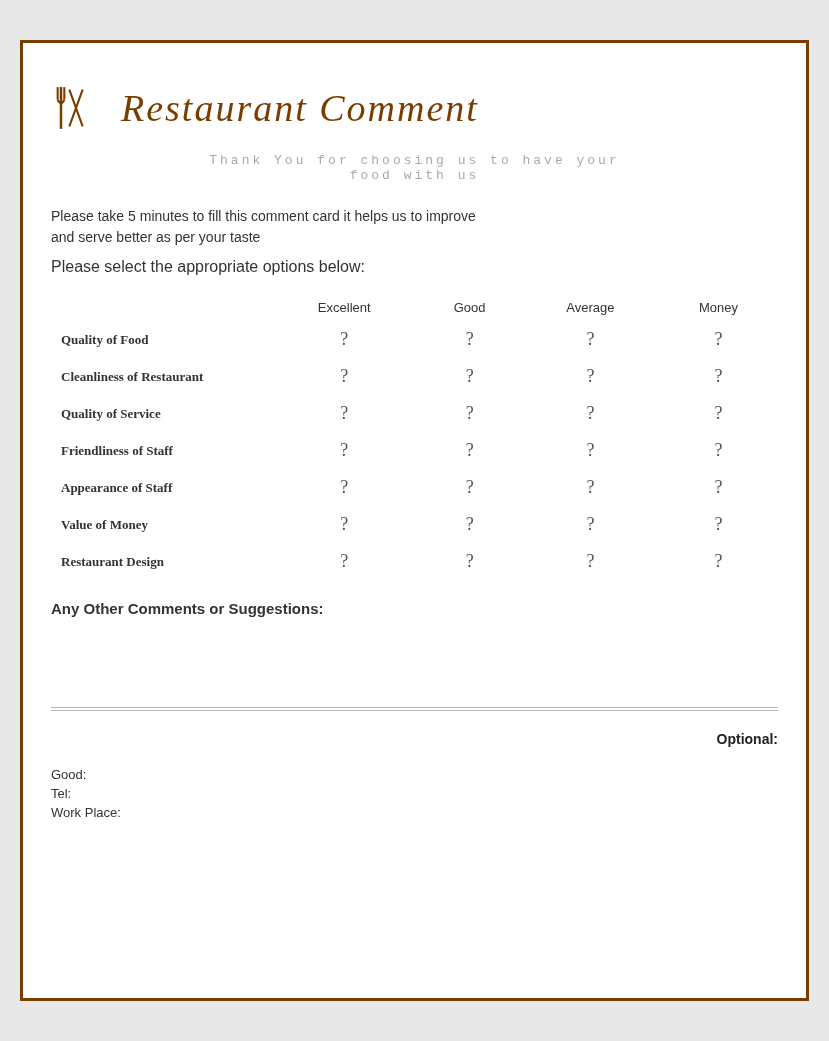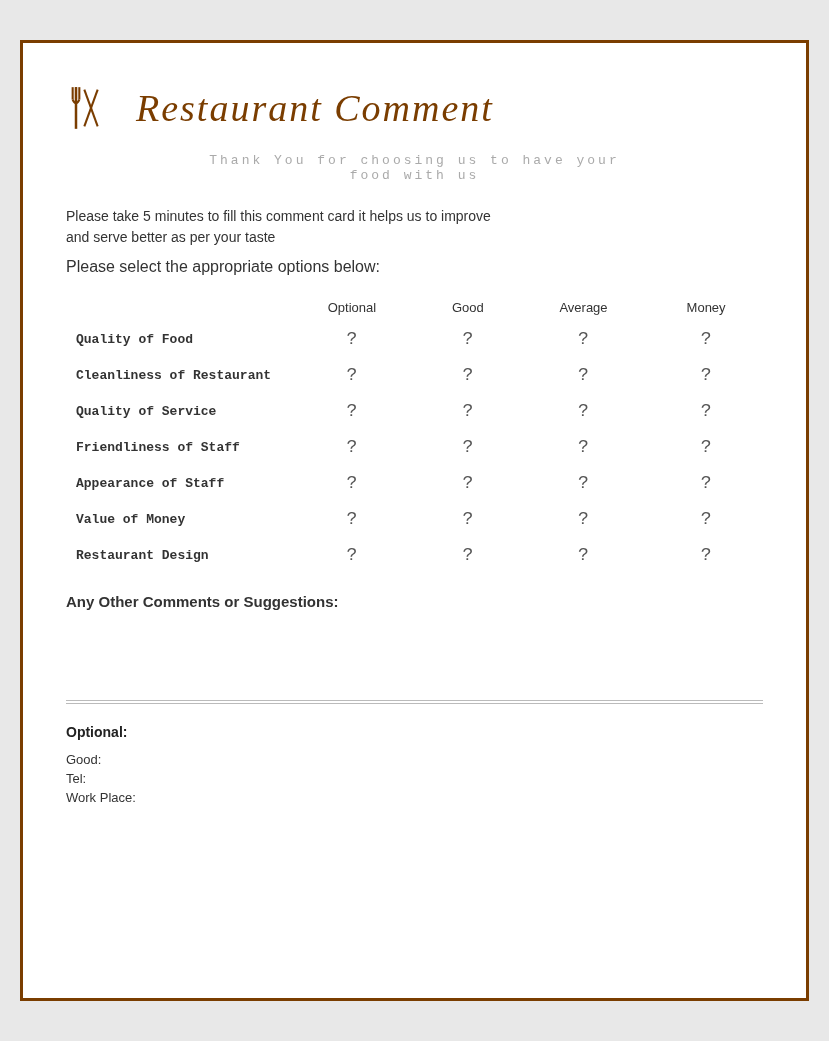--- a/index.html
+++ b/index.html
@@ -10,21 +10,21 @@
       align-items: flex-start;
       min-height: 1041px;
       padding: 40px 20px;
       font-family: 'Times New Roman', Times, serif;
     }
     .page {
       width: 813px;
       min-height: 961px;
       background: #fff;
       border: 3px solid #7a3d00;
-      padding: 40px 43px;
+      padding: 40px 28px;
       position: relative;
     }
     .header {
       display: flex;
       align-items: center;
       margin-bottom: 20px;
     }
     .icon-utensils {
       width: 50px;
       height: 50px;
@@ -69,21 +69,21 @@
       font-size: 13px;
       color: #333;
       text-align: center;
       padding: 6px 10px;
       font-family: Arial, sans-serif;
     }
     .rating-table td {
       padding: 8px 10px;
       font-size: 13px;
       color: #333;
-      font-family: Liberation Mono, monospace;
+      font-family: Liberation Serif, serif;
     }
     .rating-table td.label {
       font-weight: bold;
       font-size: 13px;
       width: 220px;
     }
     .rating-table td.choice {
       text-align: center;
       font-size: 18px;
       color: #555;
@@ -106,21 +106,22 @@
       border-top: 1px solid #bbb;
       margin: 10px 0 20px 0;
     }
     .optional-section {
       font-family: Arial, sans-serif;
     }
     .optional-title {
       font-weight: bold;
       font-size: 14px;
       color: #222;
-      margin-bottom: 12px;
+      margin-bottom: 20px;
+      text-align: right;
     }
     .optional-field {
       font-size: 13px;
       color: #333;
       margin-bottom: 4px;
     }
     .comment-area {
       height: 50px;
     }
   </style>
@@ -153,21 +154,21 @@
     <span>Please take 5 minutes to fill this comment card it helps us to improve</span><br>
     <span>and serve better as per your taste</span>
   </div>
 
   <div class="select-text">Please select the appropriate options below:</div>
 
   <table class="rating-table">
     <thead>
       <tr>
         <th class="empty"></th>
-        <th>Optional</th>
+        <th>Excellent</th>
         <th>Good</th>
         <th>Average</th>
         <th>Money</th>
       </tr>
     </thead>
     <tbody id="table-body">
     <tr>
           <td class="label">Quality of Food</td>
           <td class="choice">?</td>
           <td class="choice">?</td>

